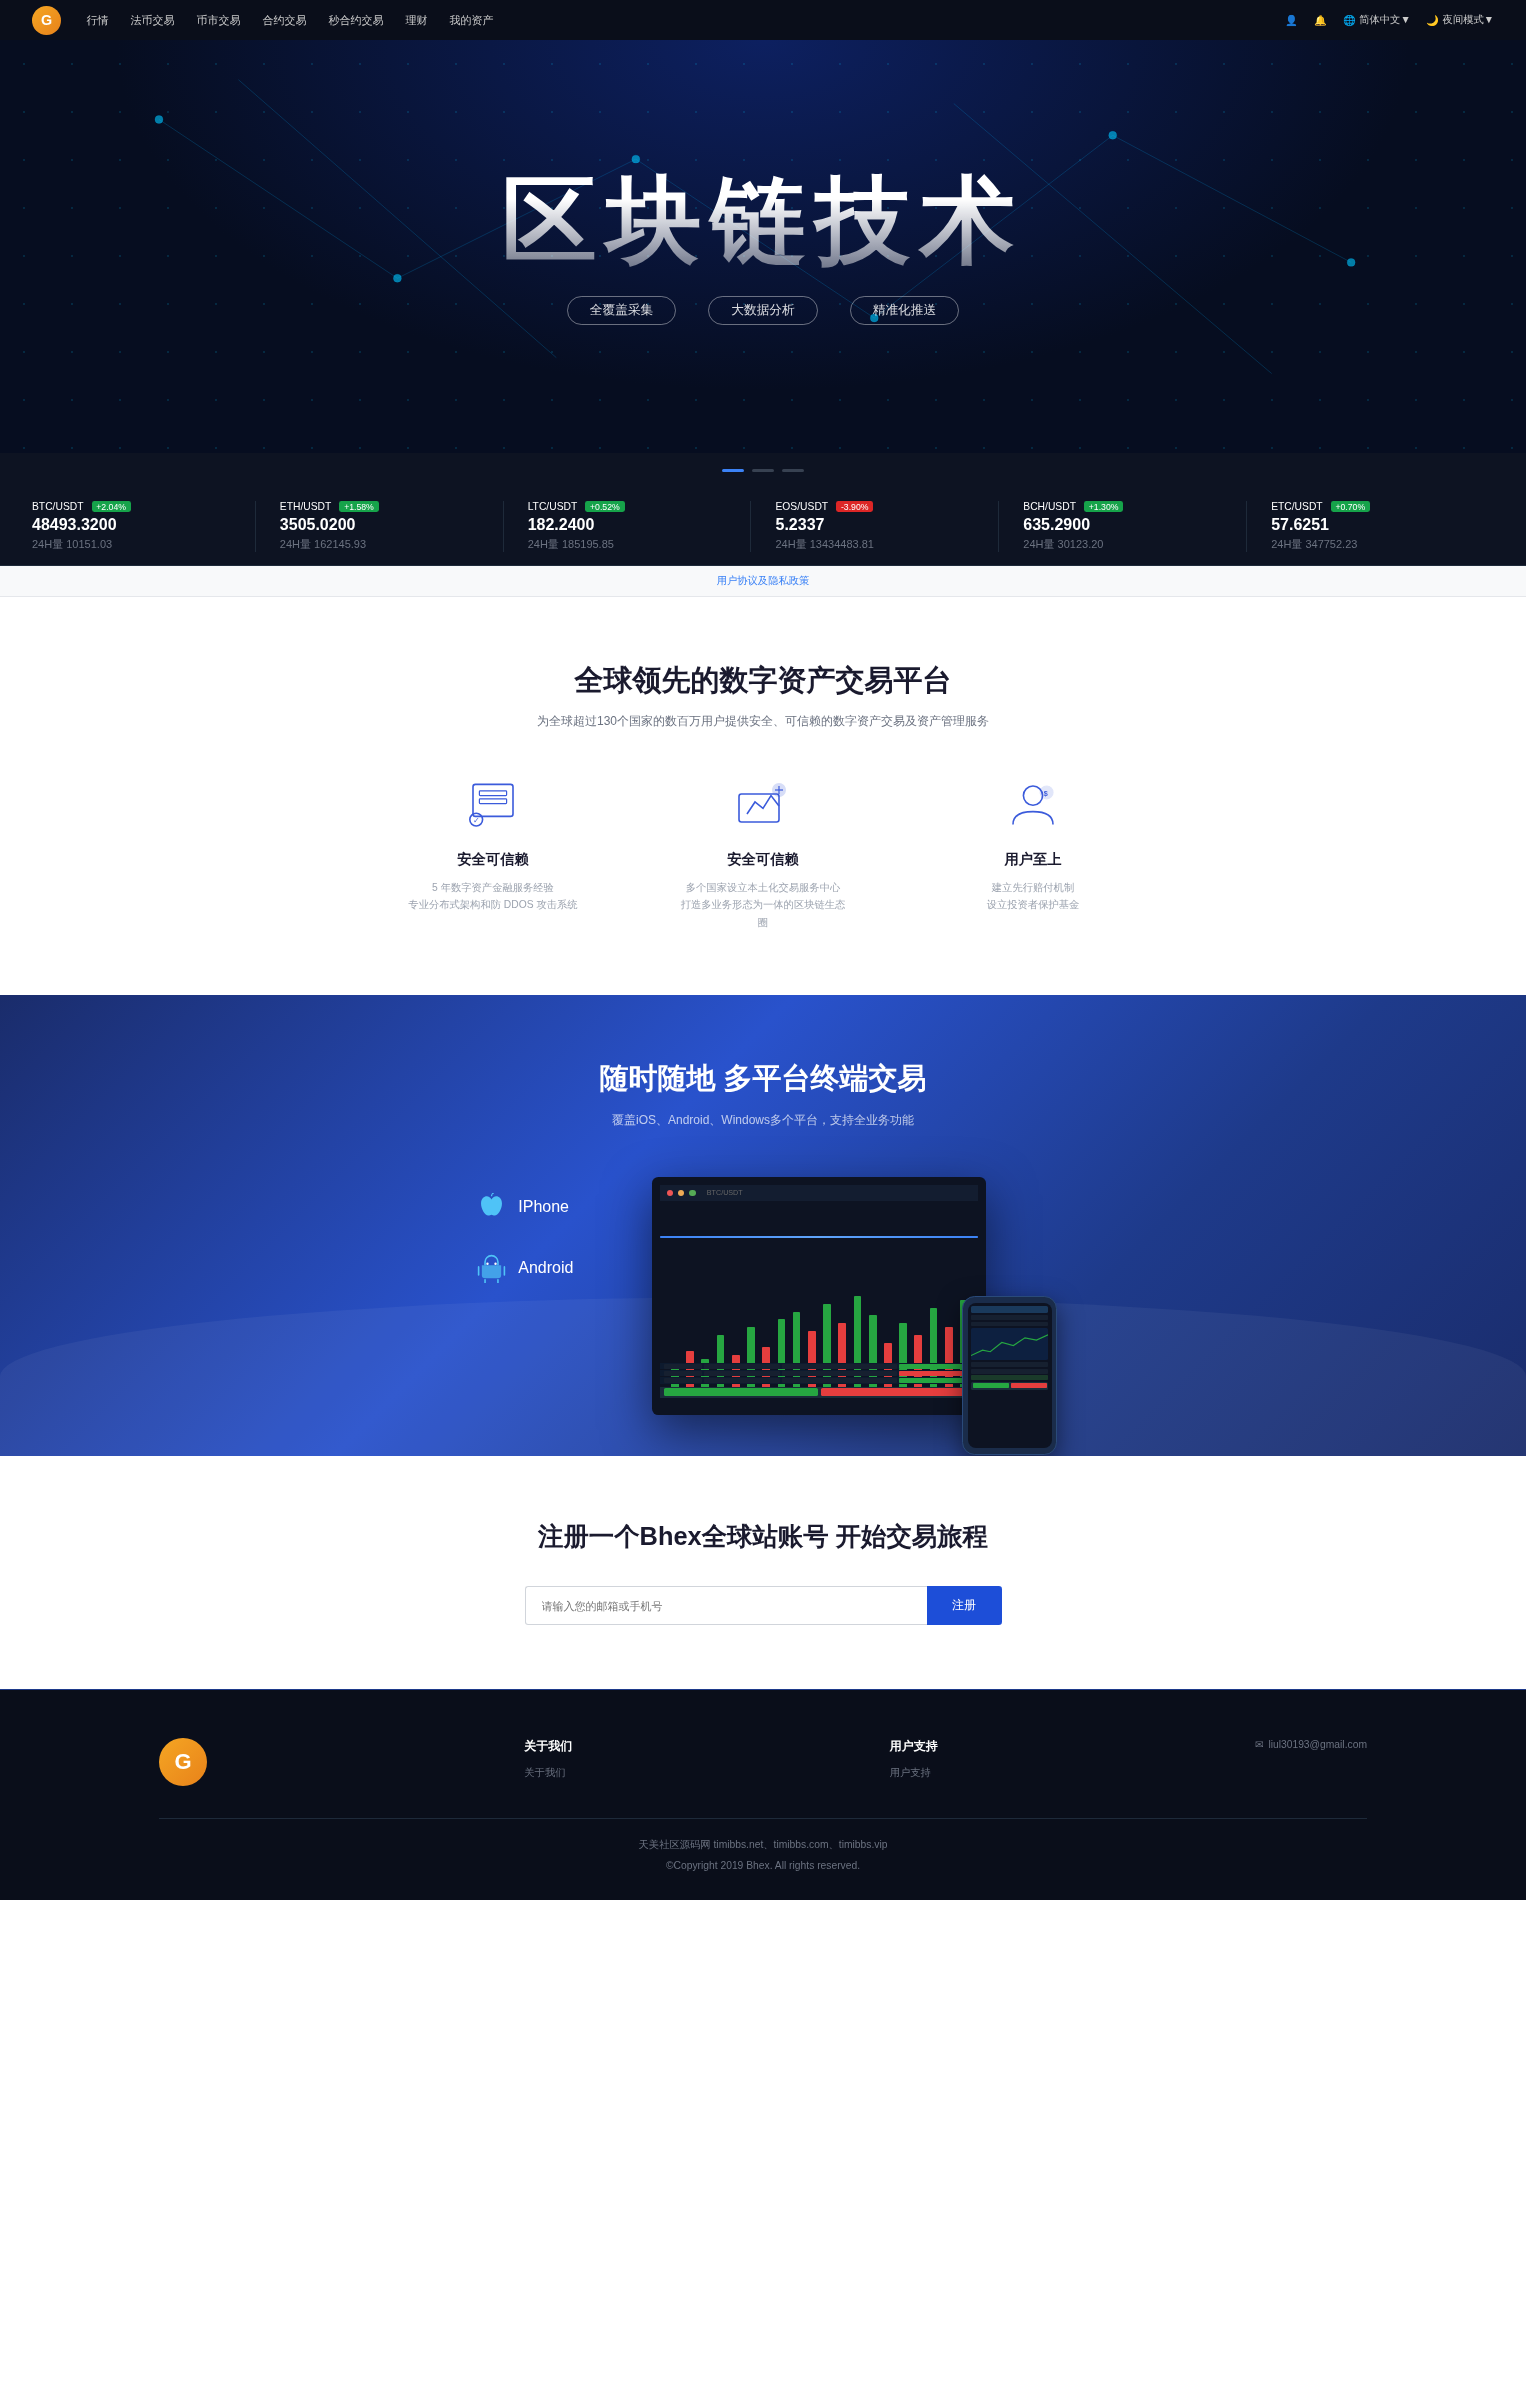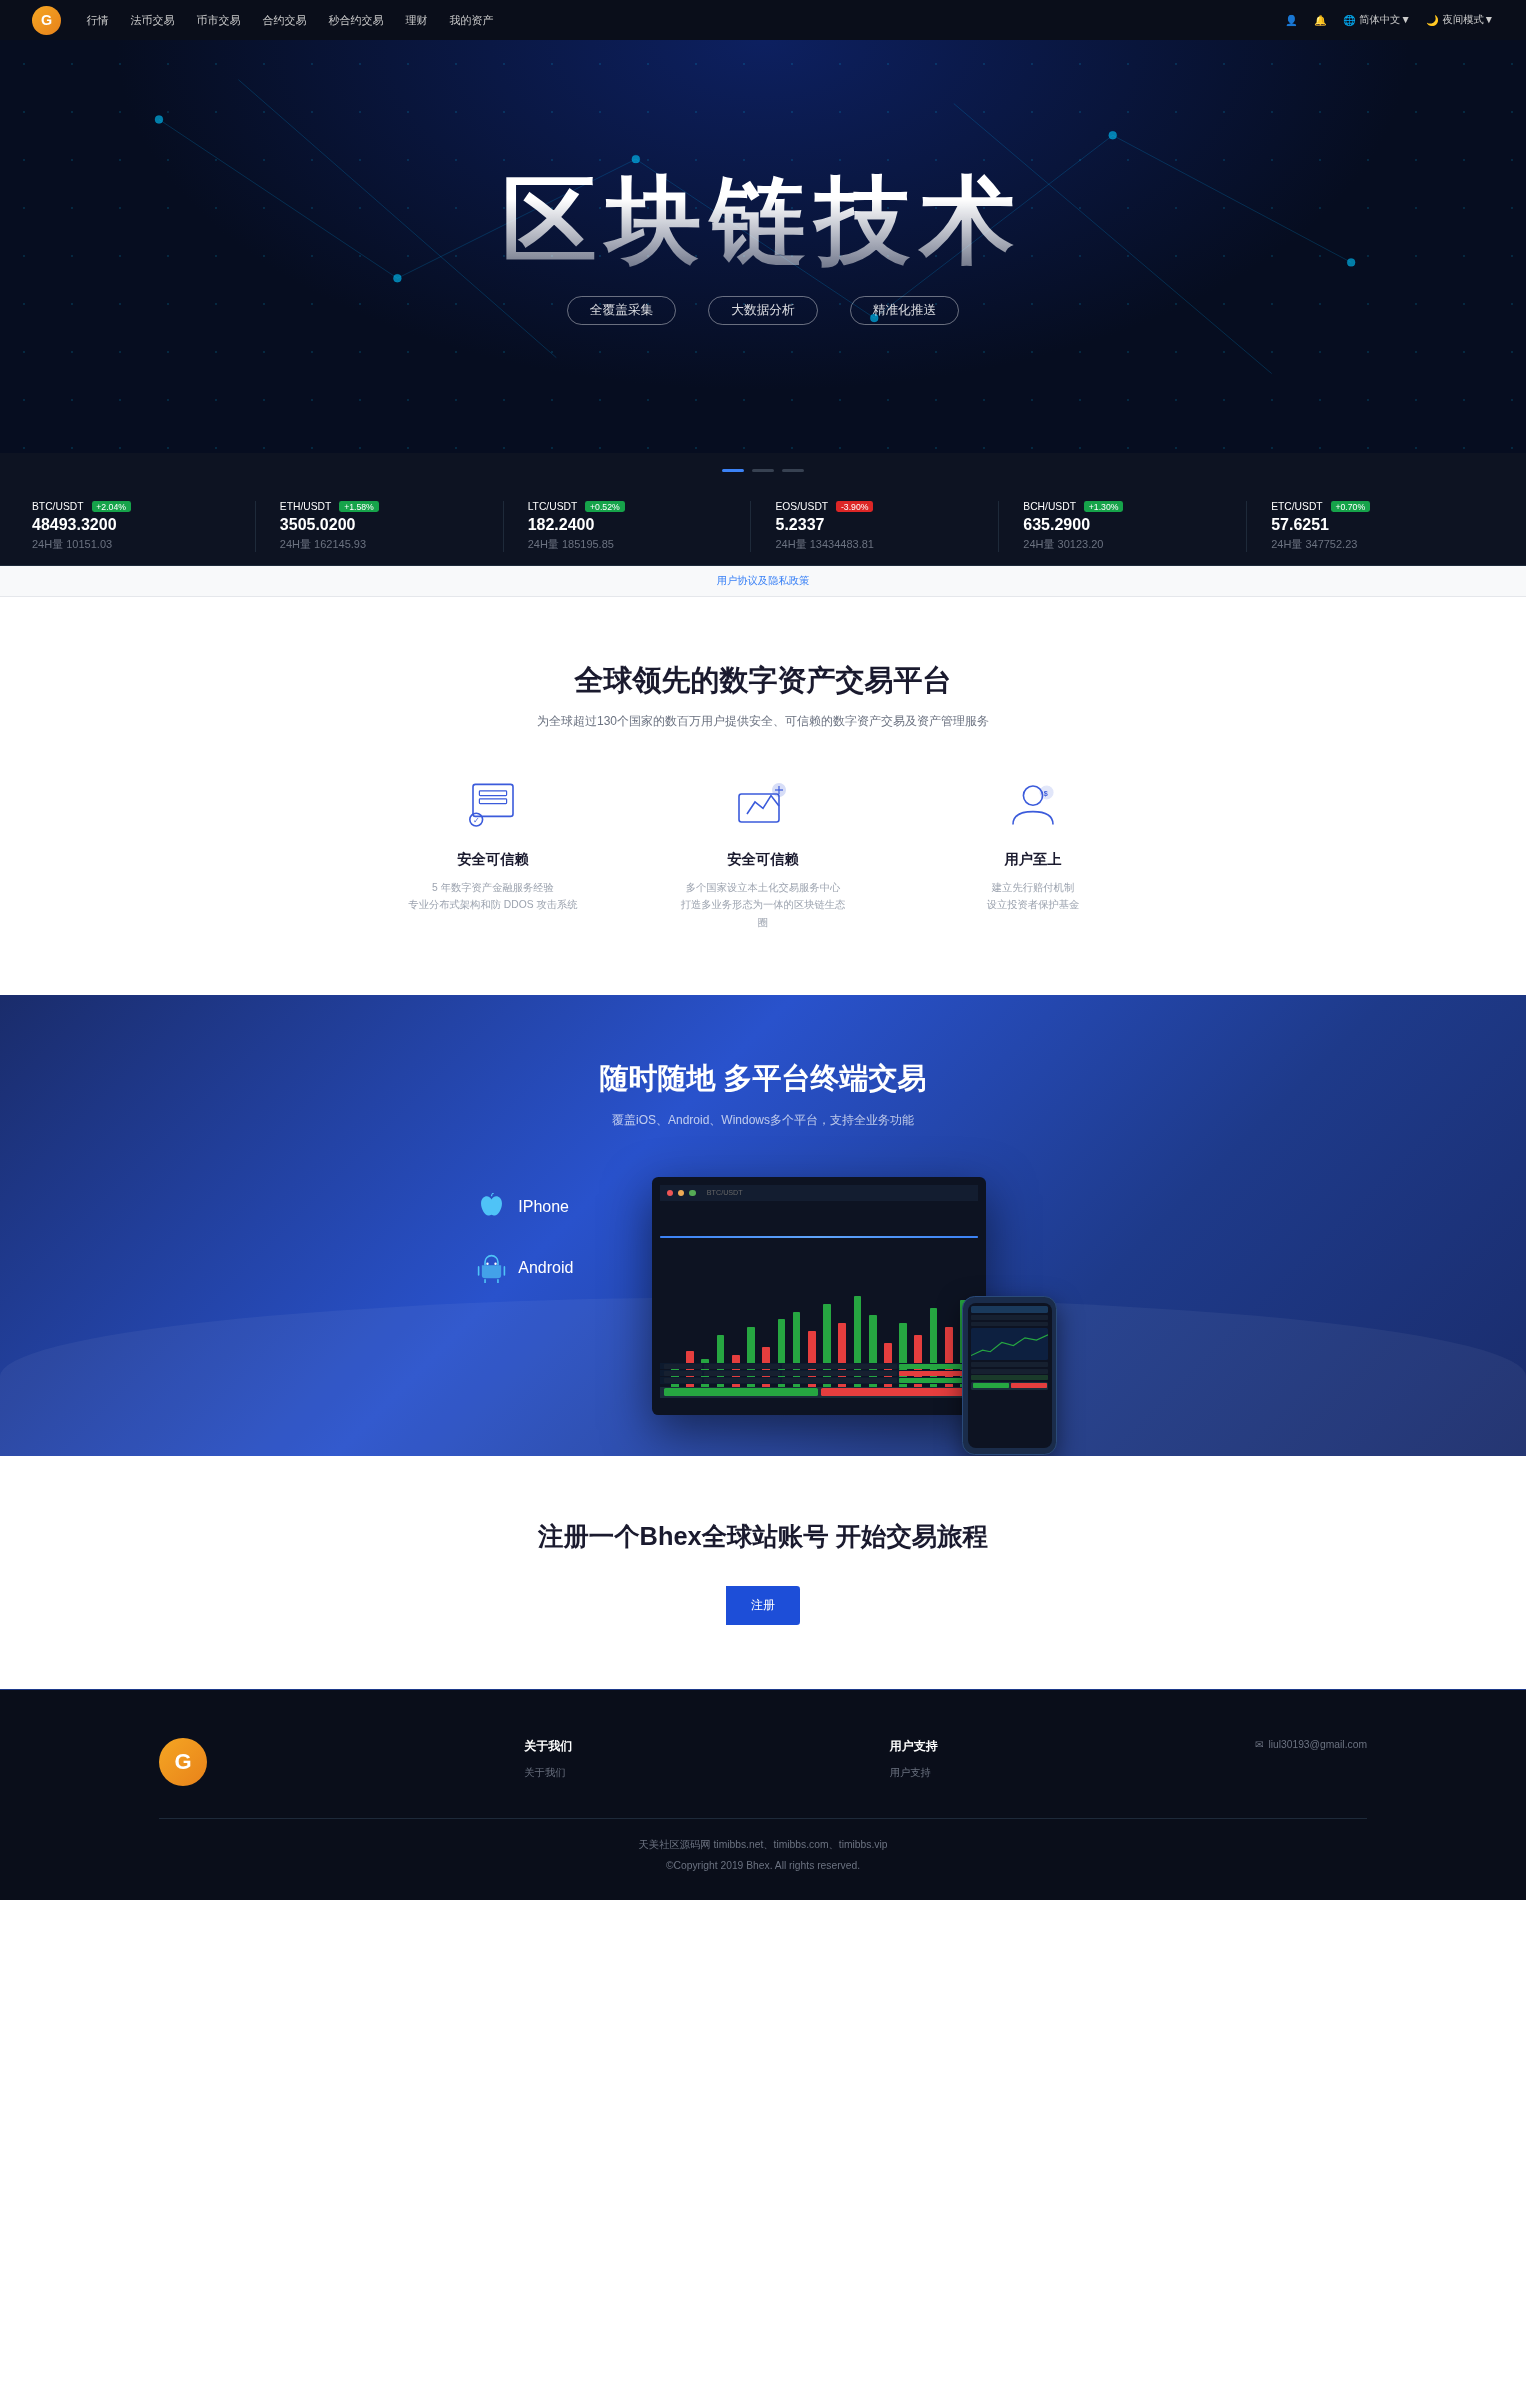--- a/index.html
+++ b/index.html
@@ -852,20 +852,21 @@
           </div>
         </div>
       </div>
     </div>
   </div>
 </section>
 
 <section class="register-section">
   <h2>注册一个Bhex全球站账号 开始交易旅程</h2>
   <div class="register-form">
+    <input class="register-input" type="text" placeholder="请输入您的邮箱或手机号" style="">
     <button class="register-btn">注册</button>
   </div>
 </section>
 
 <footer class="footer">
   <div class="footer-main">
     <div class="footer-logo-area">
       <div class="footer-logo">G</div>
     </div>
     <div class="footer-nav-group">

